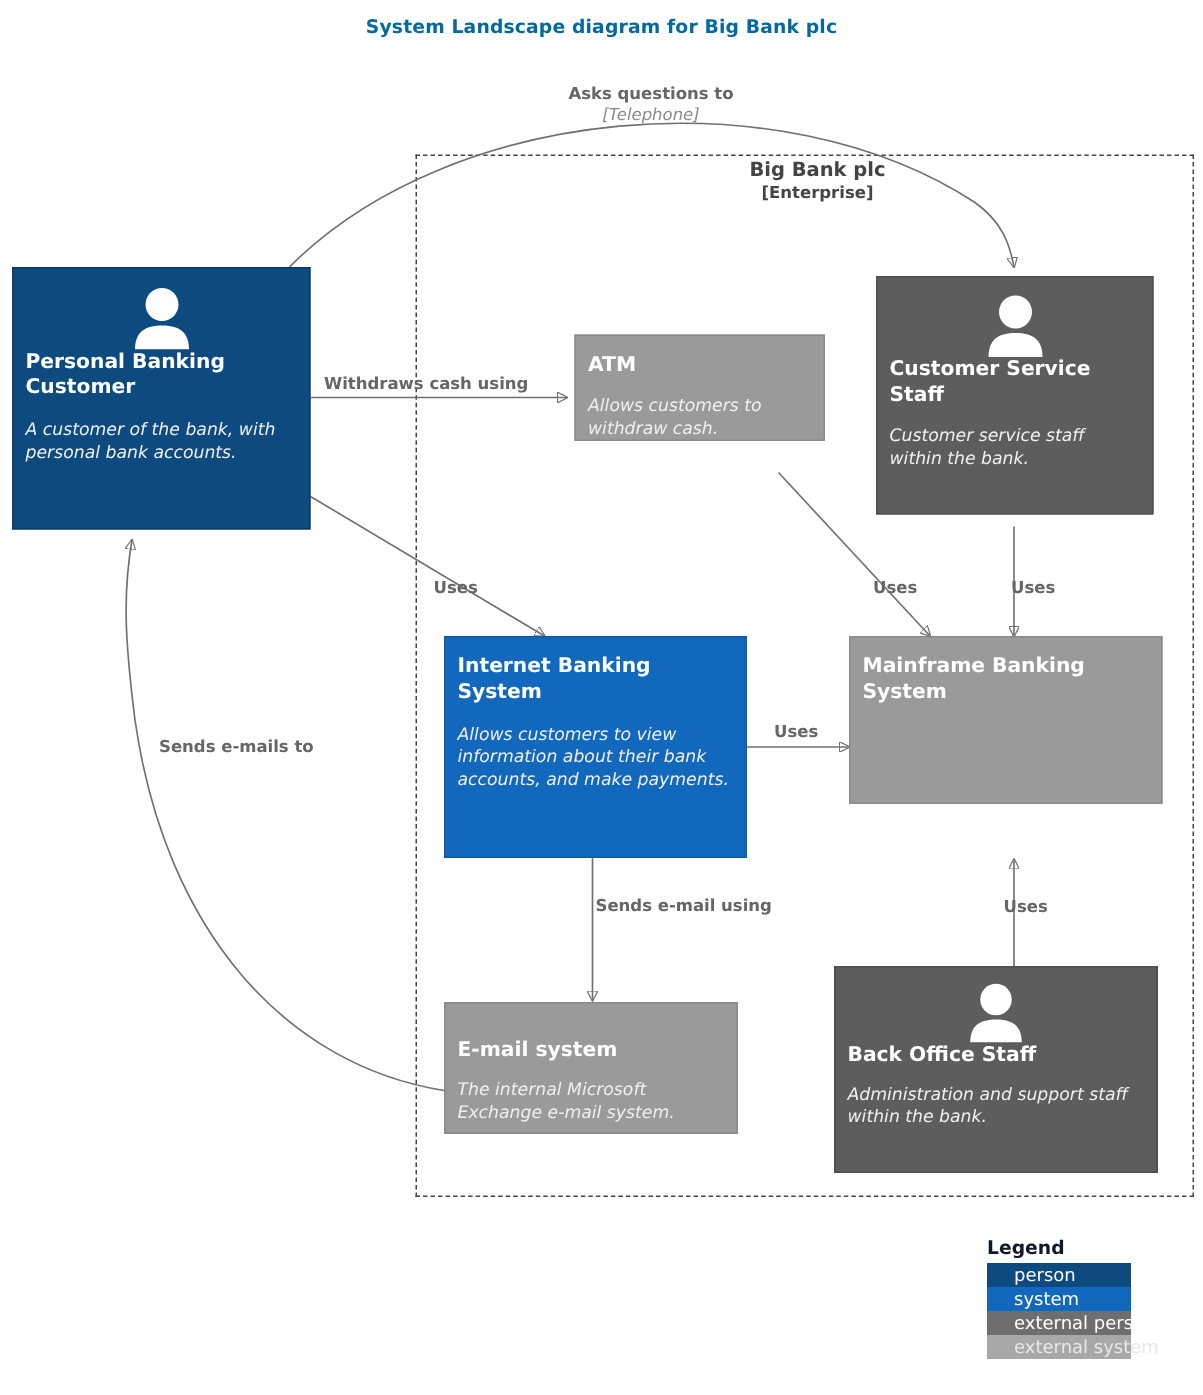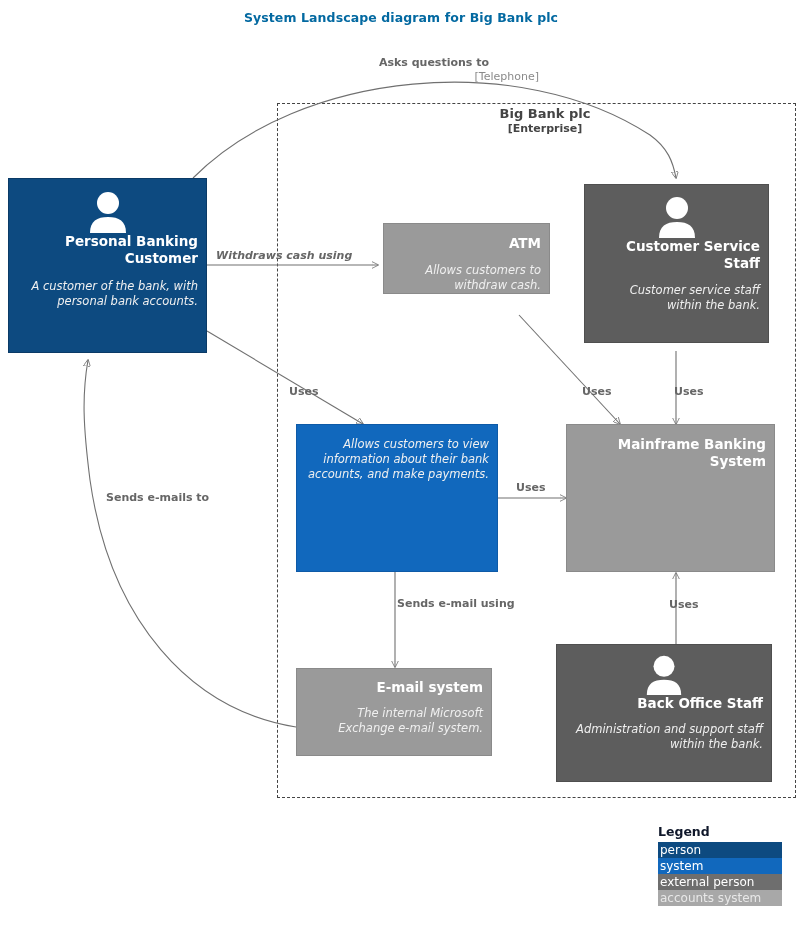--- a/index.html
+++ b/index.html
@@ -82,29 +82,30 @@
     position: absolute;
     color: #666666;
     font-size: 11px;
     font-weight: bold;
     white-space: nowrap;
     line-height: 14px;
   }
   .edge-label .tech {
     display: block;
     font-weight: normal;
+    font-style: italic;
     color: #8a8a8a;
     font-size: 11px;
-    text-align: right;
+    text-align: center;
   }
   
   .node {
     position: absolute;
     box-sizing: border-box;
-    text-align: right;
+    text-align: left;
     color: #ffffff;
     overflow: hidden;
     padding: 0 8px;
   }
   .node .n-name {
     display: block;
     font-size: 13.5px;
     font-weight: bold;
     line-height: 17px;
   }
@@ -143,26 +144,26 @@
     top: 824px;
   }
   .legend-title {
     font-size: 12.5px;
     font-weight: bold;
     color: #0f172a;
     line-height: 16px;
     margin-bottom: 2px;
   }
   .legend-row {
-    width: 124px;
+    width: 96px;
     height: 16px;
     line-height: 16px;
     font-size: 12px;
     color: #ffffff;
-    padding-left: 2px;
+    padding-left: 18px;
     box-sizing: border-box;
     white-space: nowrap;
   }
   .legend-row.lg-person { background: #0d4a80; }
   .legend-row.lg-system { background: #1168bd; }
   .legend-row.lg-external-person { background: #6e6e6e; color:#ffffff; }
   .legend-row.lg-external-system { background: #a8a8a8; color:#e8e8e8; }
 </style>
 </head>
 <body>
@@ -201,21 +202,21 @@
     <line x1="395" y1="572" x2="395" y2="667" marker-end="url(#arrow)"></line>
 
     <path d="M 296,727 C 190,710 110,620 90,480 C 83,425 82,395 88,360" marker-end="url(#arrow)"></path>
   </svg>
 
   <div class="edge-label" style="left:329px; top:56px; width:210px; text-align:center;">
     <span>Asks questions to</span>
     <span class="tech">[Telephone]</span>
   </div>
 
-  <div class="edge-label" style="left:216px; top:249px;font-style:italic;">Withdraws cash using</div>
+  <div class="edge-label" style="left:216px; top:249px;">Withdraws cash using</div>
 
   <div class="edge-label" style="left:289px; top:385px;">Uses</div>
 
   <div class="edge-label" style="left:582px; top:385px;">Uses</div>
 
   <div class="edge-label" style="left:674px; top:385px;">Uses</div>
 
   <div class="edge-label" style="left:516px; top:481px;">Uses</div>
 
   <div class="edge-label" style="left:669px; top:598px;">Uses</div>
@@ -241,42 +242,43 @@
   <div class="node external-person" style="left:584px; top:184px; width:185px; height:159px;">
     <svg class="person-icon" width="44" height="44" viewBox="0 0 44 44" style="margin-top:9px;">
       <circle cx="22" cy="14" r="11" fill="#ffffff"></circle>
       <path d="M 4 44 C 4 32 11 28 22 28 C 33 28 40 32 40 44 Z" fill="#ffffff"></path>
     </svg>
     <span class="n-name">Customer Service Staff</span>
     <span class="n-desc" style="margin-top:11px;">Customer service staff within the bank.</span>
   </div>
 
   <div class="node system" style="left:296px; top:424px; width:202px; height:148px;">
+    <span class="n-name" style="margin-top:11px;">Internet Banking System</span>
     <span class="n-desc" style="margin-top:12px;">Allows customers to view information about their bank accounts, and make payments.</span>
   </div>
 
-  <div class="node external-system" style="left:566px; top:424px; width:209px; height:148px;">
+  <div class="node external-system" style="left:566px; top:424px; width:209px; height:112px;">
     <span class="n-name" style="margin-top:11px;">Mainframe Banking System</span>
   </div>
 
   <div class="node external-system" style="left:296px; top:668px; width:196px; height:88px;">
-    <span class="n-name" style="margin-top:10px;">E-mail system</span>
+    <span class="n-name" style="margin-top:23px;">E-mail system</span>
     <span class="n-desc" style="margin-top:10px;">The internal Microsoft Exchange e-mail system.</span>
   </div>
 
   <div class="node external-person" style="left:556px; top:644px; width:216px; height:138px;">
     <svg class="person-icon" width="42" height="42" viewBox="0 0 44 44" style="margin-top:8px;">
       <circle cx="22" cy="14" r="11" fill="#ffffff"></circle>
       <path d="M 4 44 C 4 32 11 28 22 28 C 33 28 40 32 40 44 Z" fill="#ffffff"></path>
     </svg>
     <span class="n-name">Back Office Staff</span>
     <span class="n-desc" style="margin-top:10px;">Administration and support staff within the bank.</span>
   </div>
 
   <div class="legend">
     <div class="legend-title">Legend</div>
     <div class="legend-row lg-person">person</div>
     <div class="legend-row lg-system">system</div>
     <div class="legend-row lg-external-person">external person</div>
-    <div class="legend-row lg-external-system">accounts system</div>
+    <div class="legend-row lg-external-system">external system</div>
   </div>
 
 </div>
 
 </body></html>

